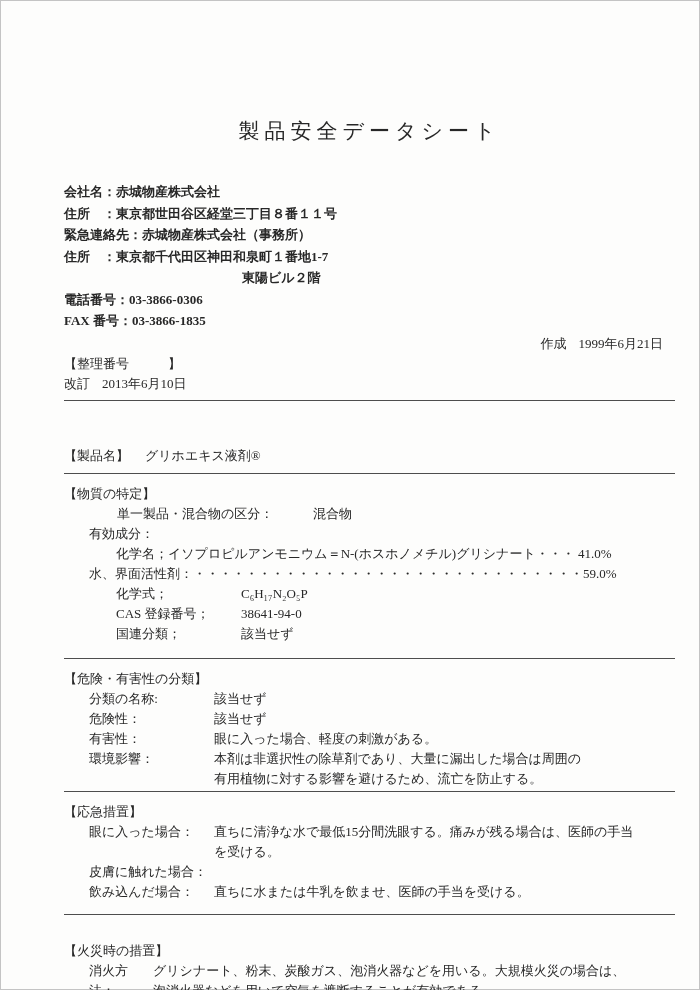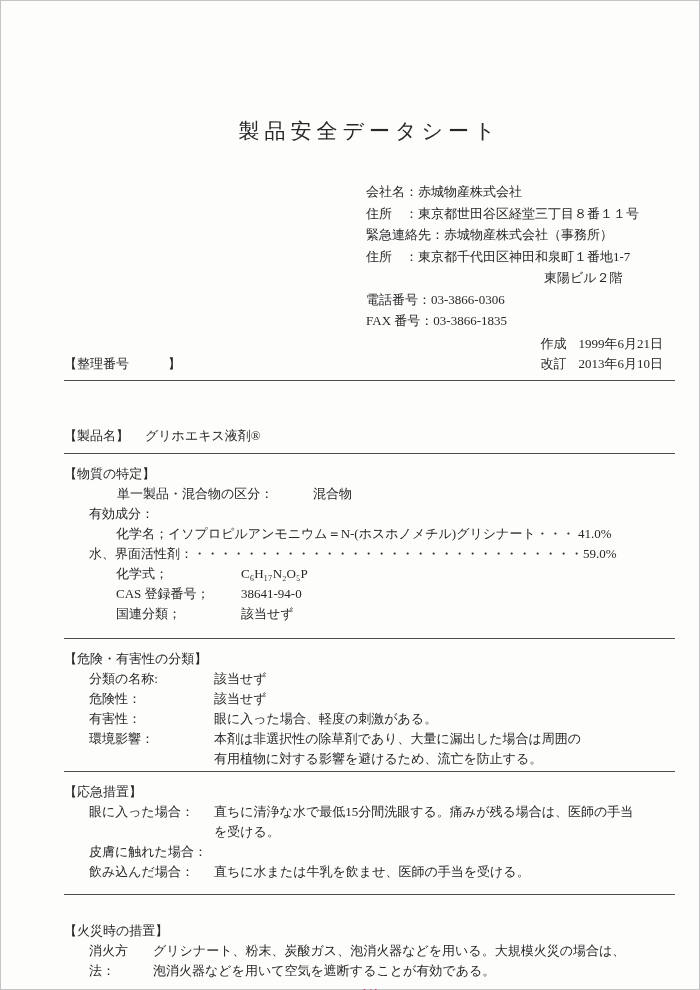--- a/index.html
+++ b/index.html
@@ -4,26 +4,26 @@
 <style>
   html,body { margin:0; padding:0; background:#e8e8e8; }
   .page {
     width:700px; height:990px; margin:0 auto; background:#fdfdfc;
     border:1px solid #c4c4c4; box-sizing:border-box;
     padding:0 24px 0 63px; position:relative;
     font-family:"Liberation Serif","DejaVu Serif",serif;
     font-size:13px; color:#272727;
   }
   .doc-title { margin-top:116px; text-align:center; font-size:21px; letter-spacing:5px; }
-  .company { margin-top:36px; margin-left:302px; line-height:21.5px; }
+  .company { margin-top:36px; line-height:21.5px;font-weight:bold; }
   .company .row { display:block; white-space:nowrap; }
   .company .row.indent { padding-left:178px; }
   .dates { line-height:20px; }
   .date-line1 { margin-top:2px; text-align:right; padding-right:12px; }
-  .date-line2 { display:flex; justify-content:space-between; padding-right:12px; }
+  .date-line2 { display:flex; justify-content:space-between; padding-right:12px;flex-direction:column; }
   .date-label { margin-right:12px; }
   hr { border:none; border-top:1px solid #4d4d4d; margin:0; }
   hr.h1 { margin-top:6px; }
   .product-row { padding:8px 0;margin-top:38px; }
   .product-name { margin-left:16px; }
   .section { margin-top:10px; line-height:20px; }
   .ind1 { padding-left:25px; }
   .ind2 { padding-left:52px; }
   .kv { display:flex; align-items:flex-start; }
   .kv .k { flex:0 0 auto; }

